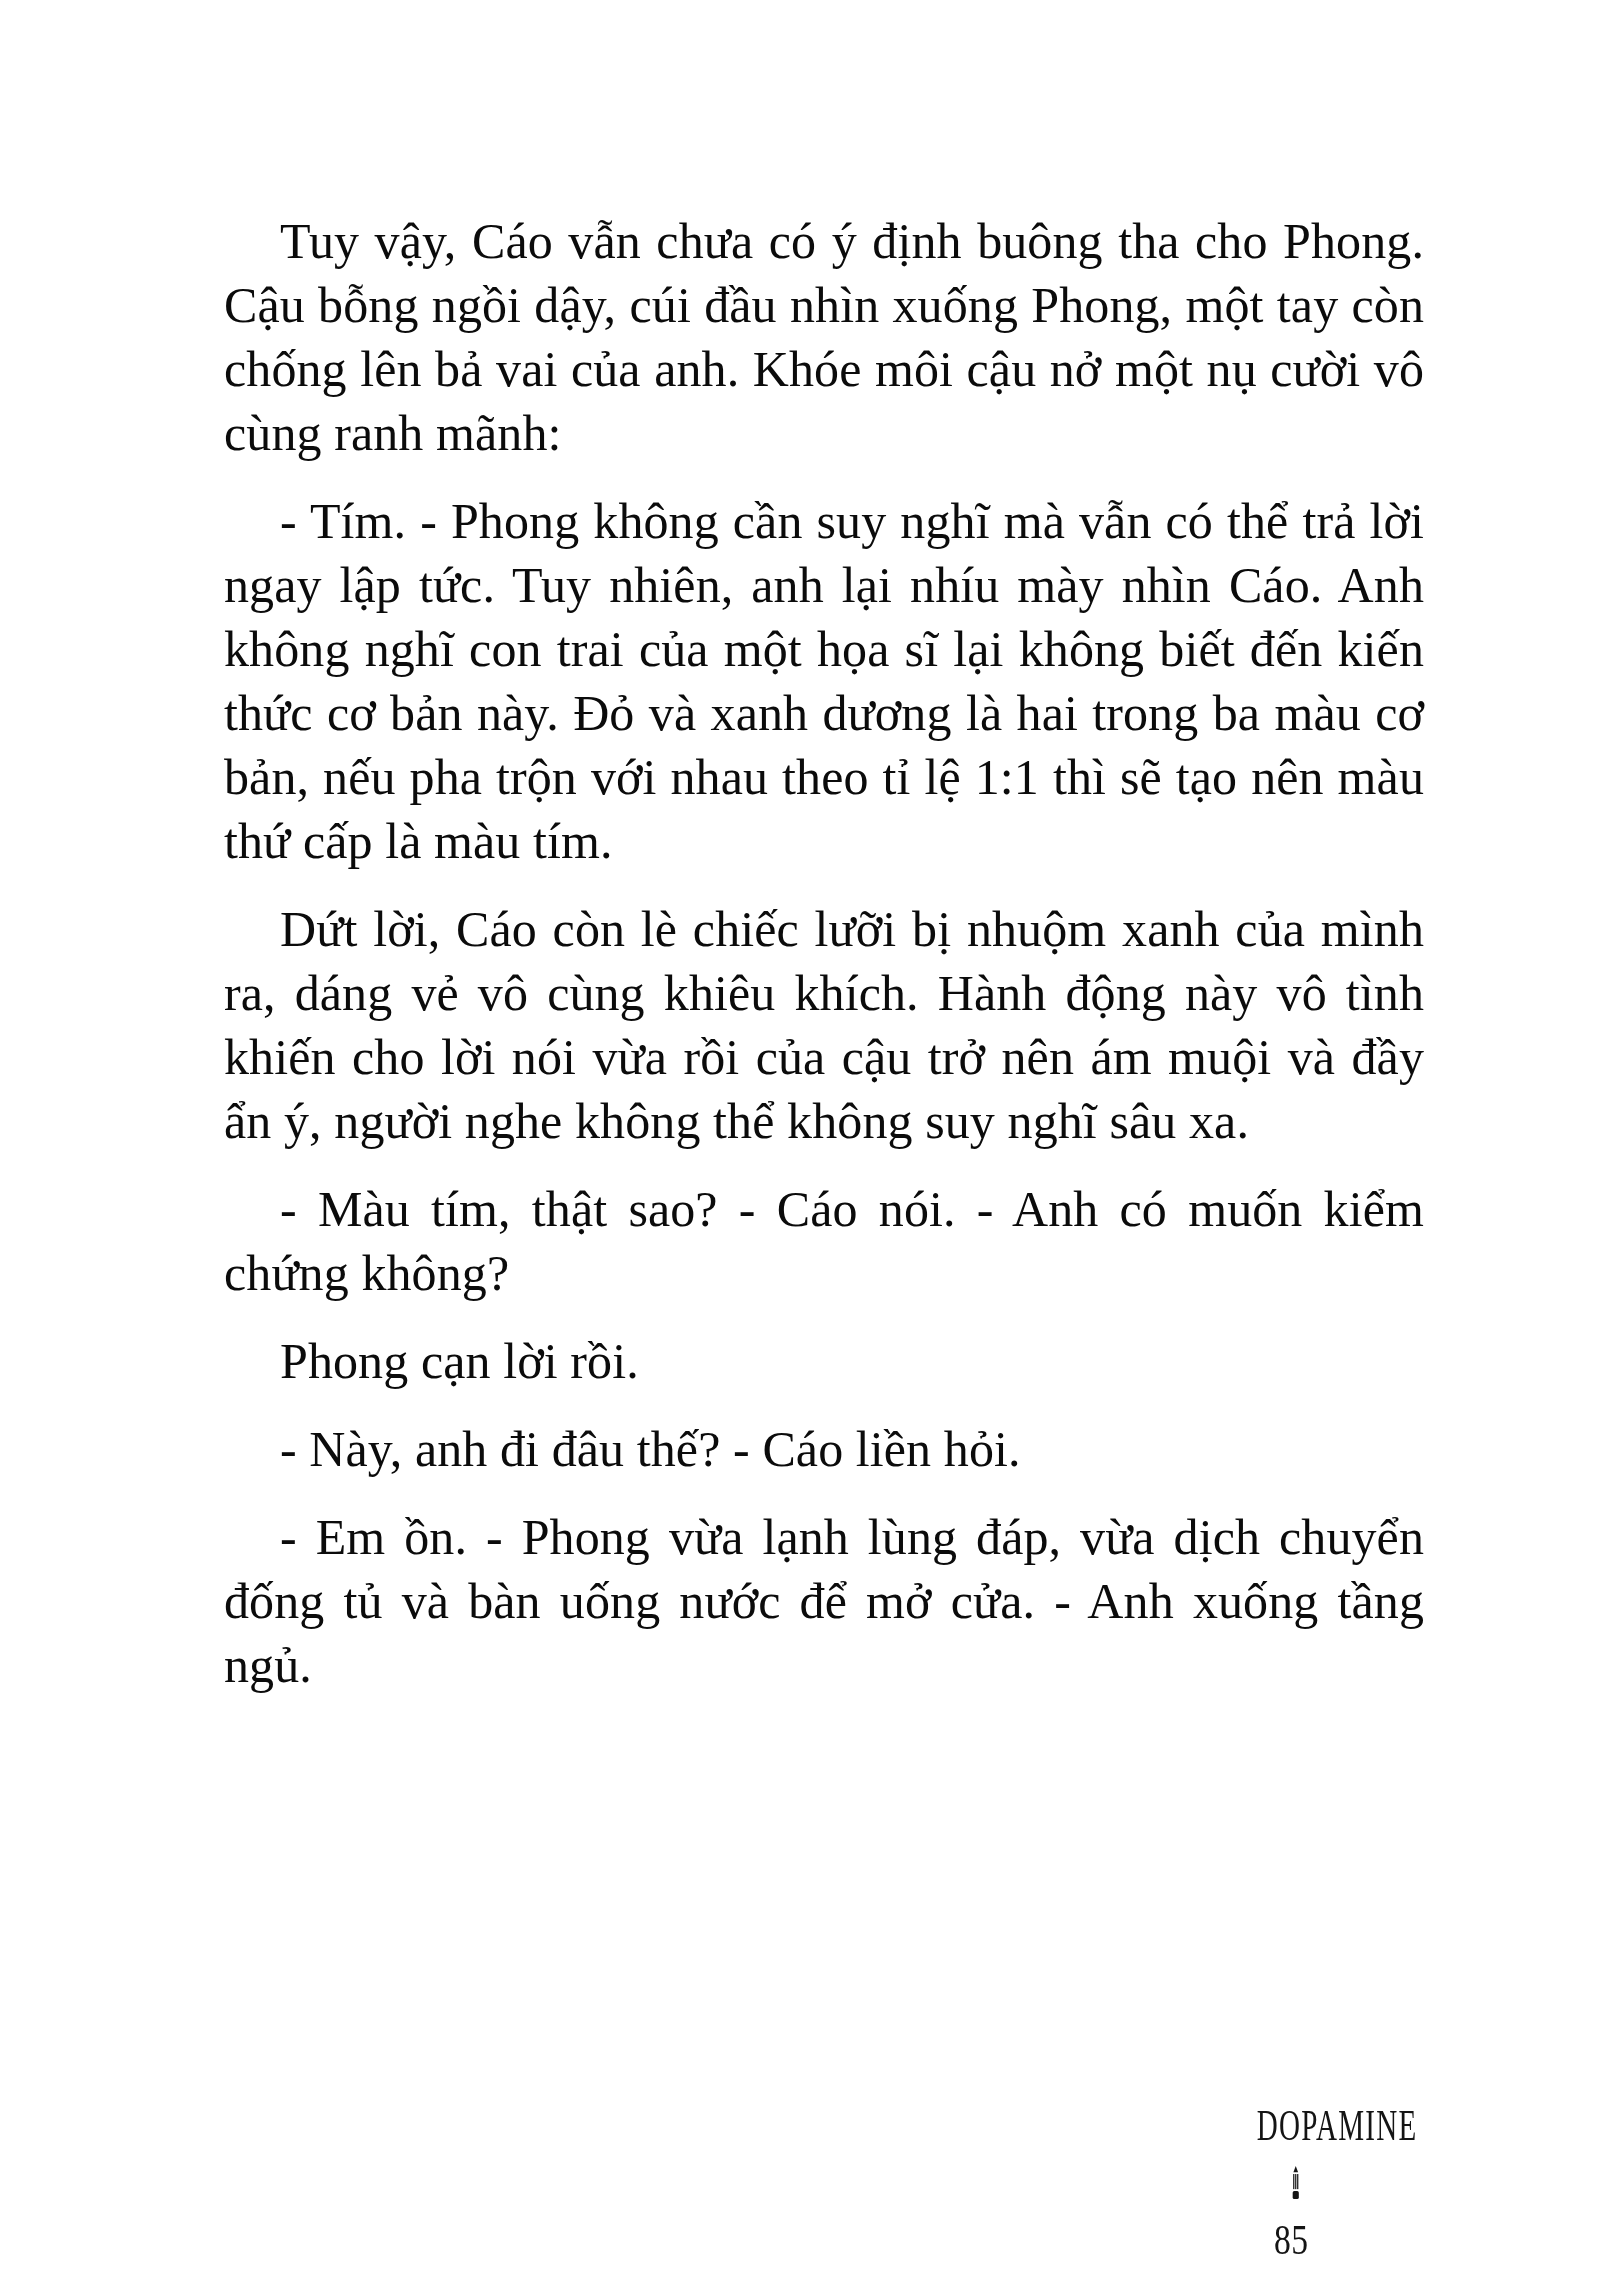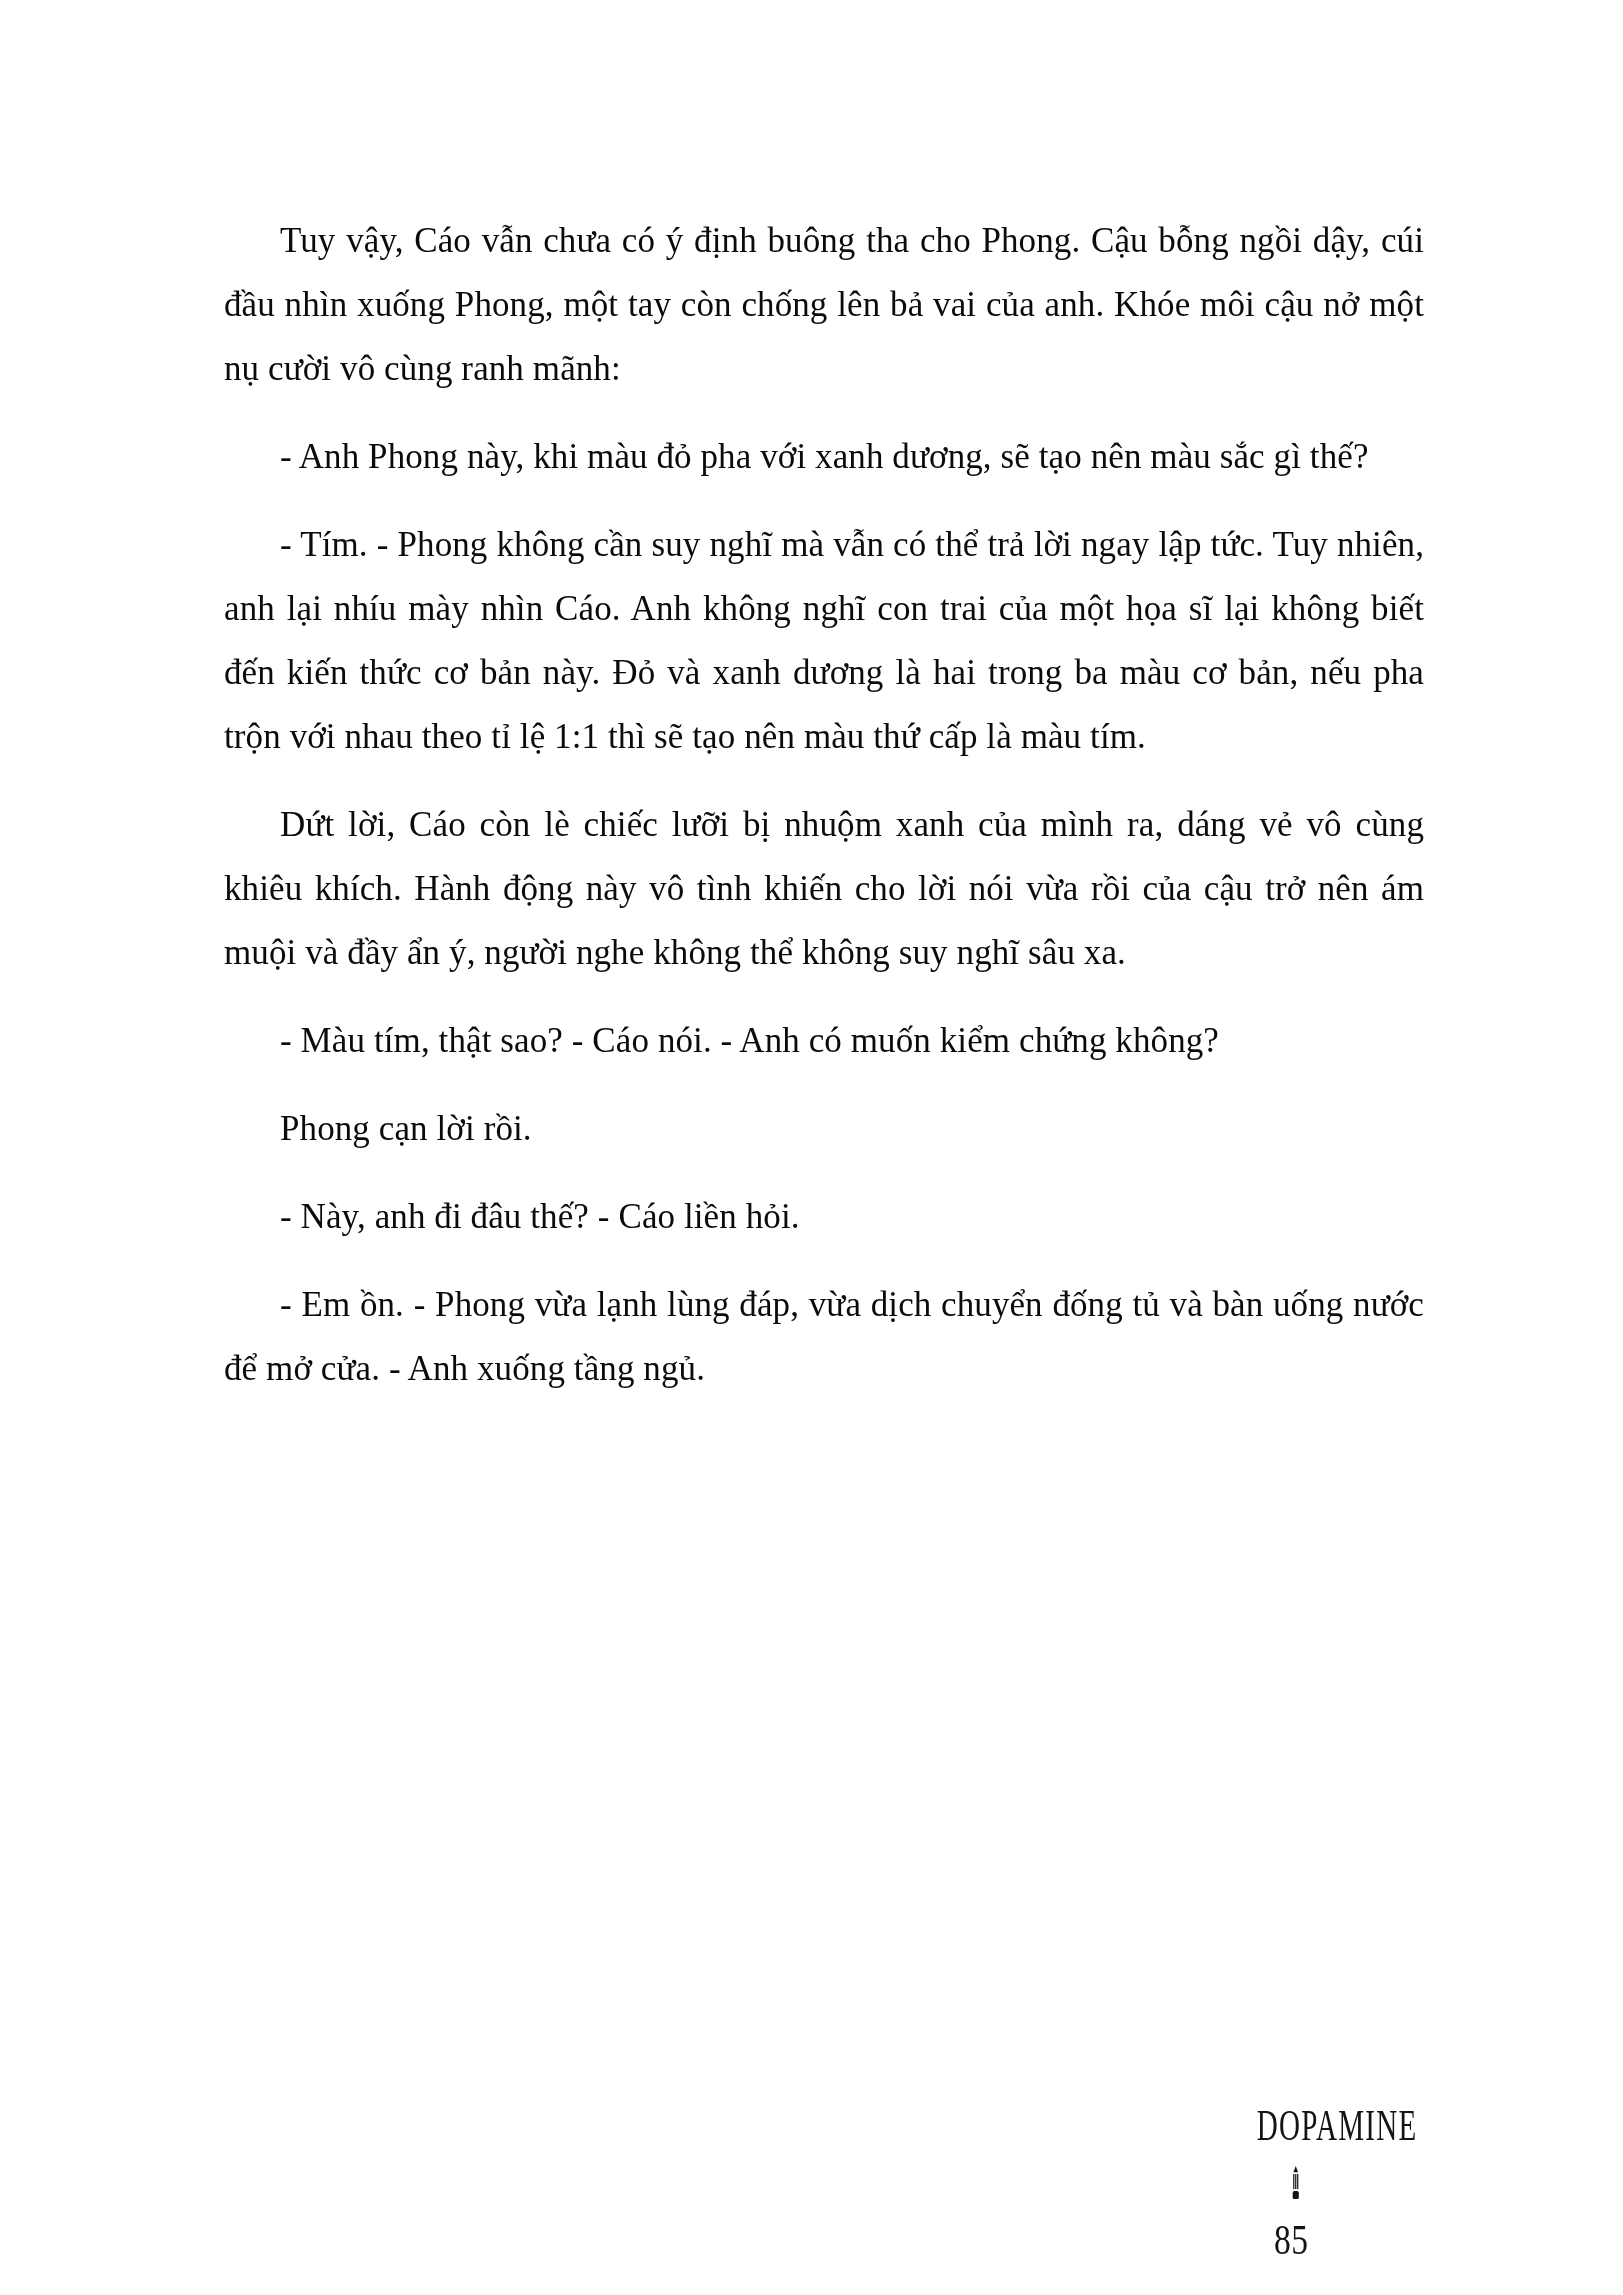--- a/index.html
+++ b/index.html
@@ -15,21 +15,21 @@
     height: 2295px;
     background: #ffffff;
     font-family: "Liberation Serif", "DejaVu Serif", serif;
     color: #0b0b0b;
   }
   .content {
     position: absolute;
     left: 224px;
     top: 209px;
     width: 1200px;
-    font-size: 35px;
+    font-size: 50px;
     line-height: 64px;
     text-align: justify;
     letter-spacing: 0.1px;
   }
   .content p {
     margin: 0 0 24px 0;
     text-indent: 56px;
   }
   .content p:last-child { margin-bottom: 0; }
   .footer {
@@ -65,21 +65,20 @@
     transform-origin: left center;
   }
 </style>
 </head>
 <body>
 
 <div class="page">
 
   <main class="content">
     <p>Tuy vậy, Cáo vẫn chưa có ý định buông tha cho Phong. Cậu bỗng ngồi dậy, cúi đầu nhìn xuống Phong, một tay còn chống lên bả vai của anh. Khóe môi cậu nở một nụ cười vô cùng ranh mãnh:</p>
-    <p>- Anh Phong này, khi màu đỏ pha với xanh dương, sẽ tạo nên màu sắc gì thế?</p>
     <p>- Tím. - Phong không cần suy nghĩ mà vẫn có thể trả lời ngay lập tức. Tuy nhiên, anh lại nhíu mày nhìn Cáo. Anh không nghĩ con trai của một họa sĩ lại không biết đến kiến thức cơ bản này. Đỏ và xanh dương là hai trong ba màu cơ bản, nếu pha trộn với nhau theo tỉ lệ 1:1 thì sẽ tạo nên màu thứ cấp là màu tím.</p>
     <p>Dứt lời, Cáo còn lè chiếc lưỡi bị nhuộm xanh của mình ra, dáng vẻ vô cùng khiêu khích. Hành động này vô tình khiến cho lời nói vừa rồi của cậu trở nên ám muội và đầy ẩn ý, người nghe không thể không suy nghĩ sâu xa.</p>
     <p>- Màu tím, thật sao? - Cáo nói. - Anh có muốn kiểm chứng không?</p>
     <p>Phong cạn lời rồi.</p>
     <p>- Này, anh đi đâu thế? - Cáo liền hỏi.</p>
     <p>- Em ồn. - Phong vừa lạnh lùng đáp, vừa dịch chuyển đống tủ và bàn uống nước để mở cửa. - Anh xuống tầng ngủ.</p>
   </main>
 
   <footer class="footer">
     <span class="footer-title">DOPAMINE</span>

